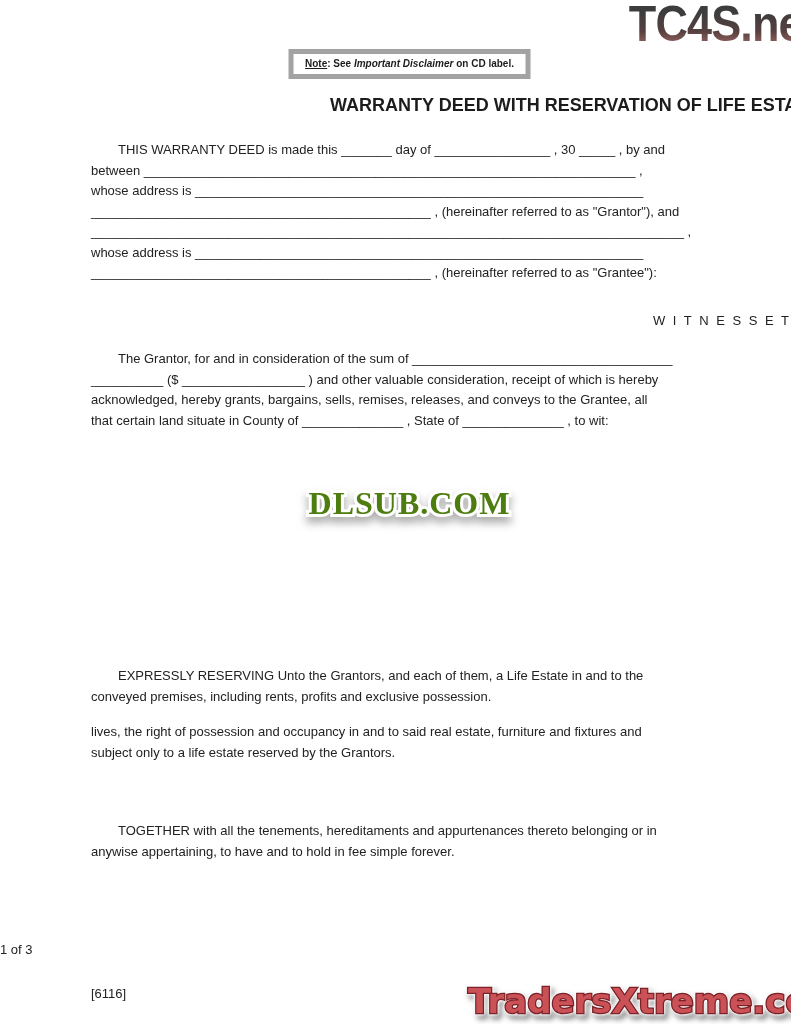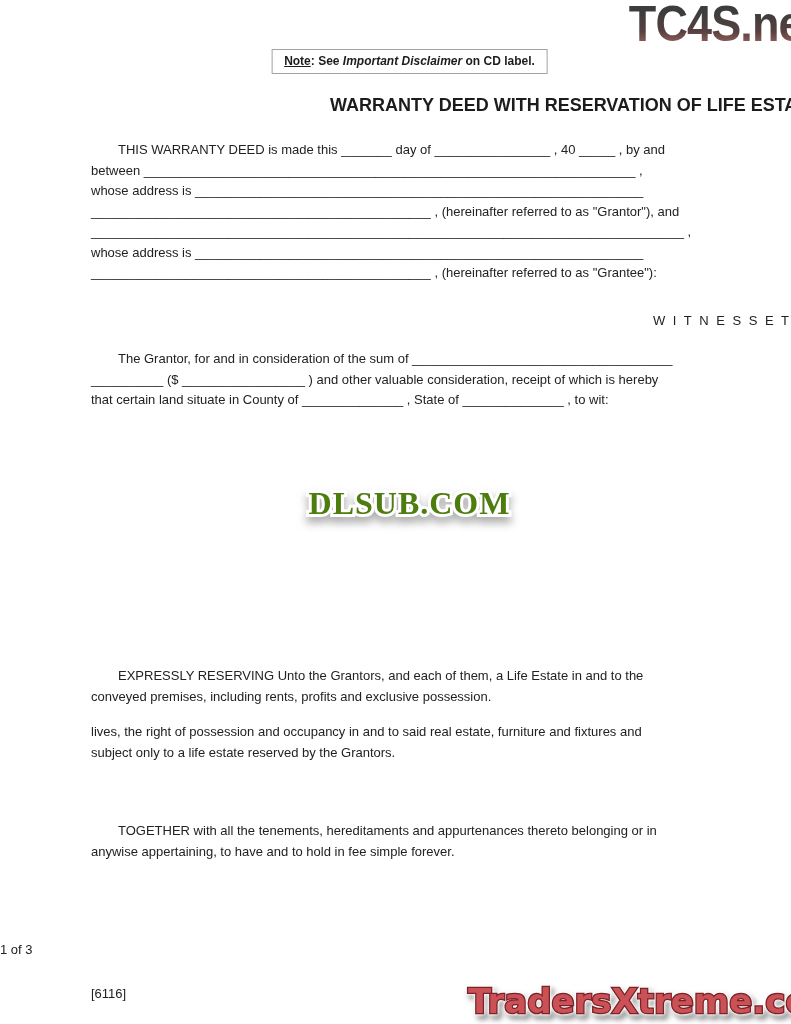--- a/index.html
+++ b/index.html
@@ -29,23 +29,23 @@
     background:linear-gradient(180deg,#3d3d3d 25%,#574040 65%,#9a6560 95%);
     -webkit-background-clip:text;
     background-clip:text;
     color:transparent;
   }
 
   
   .note-box{
     position:absolute;top:49px;left:50%;
     transform:translateX(-50%);
-    border:1px solid #a3a3a3;
+    border:5px solid #a3a3a3;
     padding:4px 12px 5px 12px;
-    font-weight:bold;font-size:12px;
+    font-weight:bold;font-size:10px;
     white-space:pre;
     color:#1c1c1c;
   }
   .note-box .u{text-decoration:underline;}
   .note-box .it{font-style:italic;}
 
   .doc-title{
     position:absolute;top:95px;left:0;width:100%;
     text-align:right;font-weight:bold;font-size:18px;
     color:#1c1c1c;
@@ -92,34 +92,35 @@
 
 <div class="page">
 
   <div class="wm-tc4s">TC4S.net</div>
 
   <div class="note-box"><span class="u">Note</span><span>: See </span><span class="it">Important Disclaimer</span><span> on CD label.</span></div>
 
   <div class="doc-title">WARRANTY DEED WITH RESERVATION OF LIFE ESTATE</div>
 
   <div class="block" style="top:140px">
-    <div class="ln indent">THIS WARRANTY DEED is made this _______ day of ________________ , 40 _____ , by and</div>
+    <div class="ln indent">THIS WARRANTY DEED is made this _______ day of ________________ , 30 _____ , by and</div>
     <div class="ln">between ____________________________________________________________________ ,</div>
     <div class="ln">whose address is ______________________________________________________________</div>
     <div class="ln">_______________________________________________ , (hereinafter referred to as "Grantor"), and</div>
     <div class="ln">__________________________________________________________________________________ ,</div>
     <div class="ln">whose address is ______________________________________________________________</div>
     <div class="ln">_______________________________________________ , (hereinafter referred to as "Grantee"):</div>
   </div>
 
   <div class="witnesseth">W I T N E S S E T H :</div>
 
   <div class="block" style="top:349px">
     <div class="ln indent">The Grantor, for and in consideration of the sum of ____________________________________</div>
     <div class="ln">__________ ($ _________________ ) and other valuable consideration, receipt of which is hereby</div>
+    <div class="ln">acknowledged, hereby grants, bargains, sells, remises, releases, and conveys to the Grantee, all</div>
     <div class="ln">that certain land situate in County of ______________ , State of ______________ , to wit:</div>
   </div>
 
   <div class="wm-dlsub">DLSUB.COM</div>
 
   <div class="block" style="top:666px">
     <div class="ln indent">EXPRESSLY RESERVING Unto the Grantors, and each of them, a Life Estate in and to the</div>
     <div class="ln">conveyed premises, including rents, profits and exclusive possession.</div>
   </div>
 

